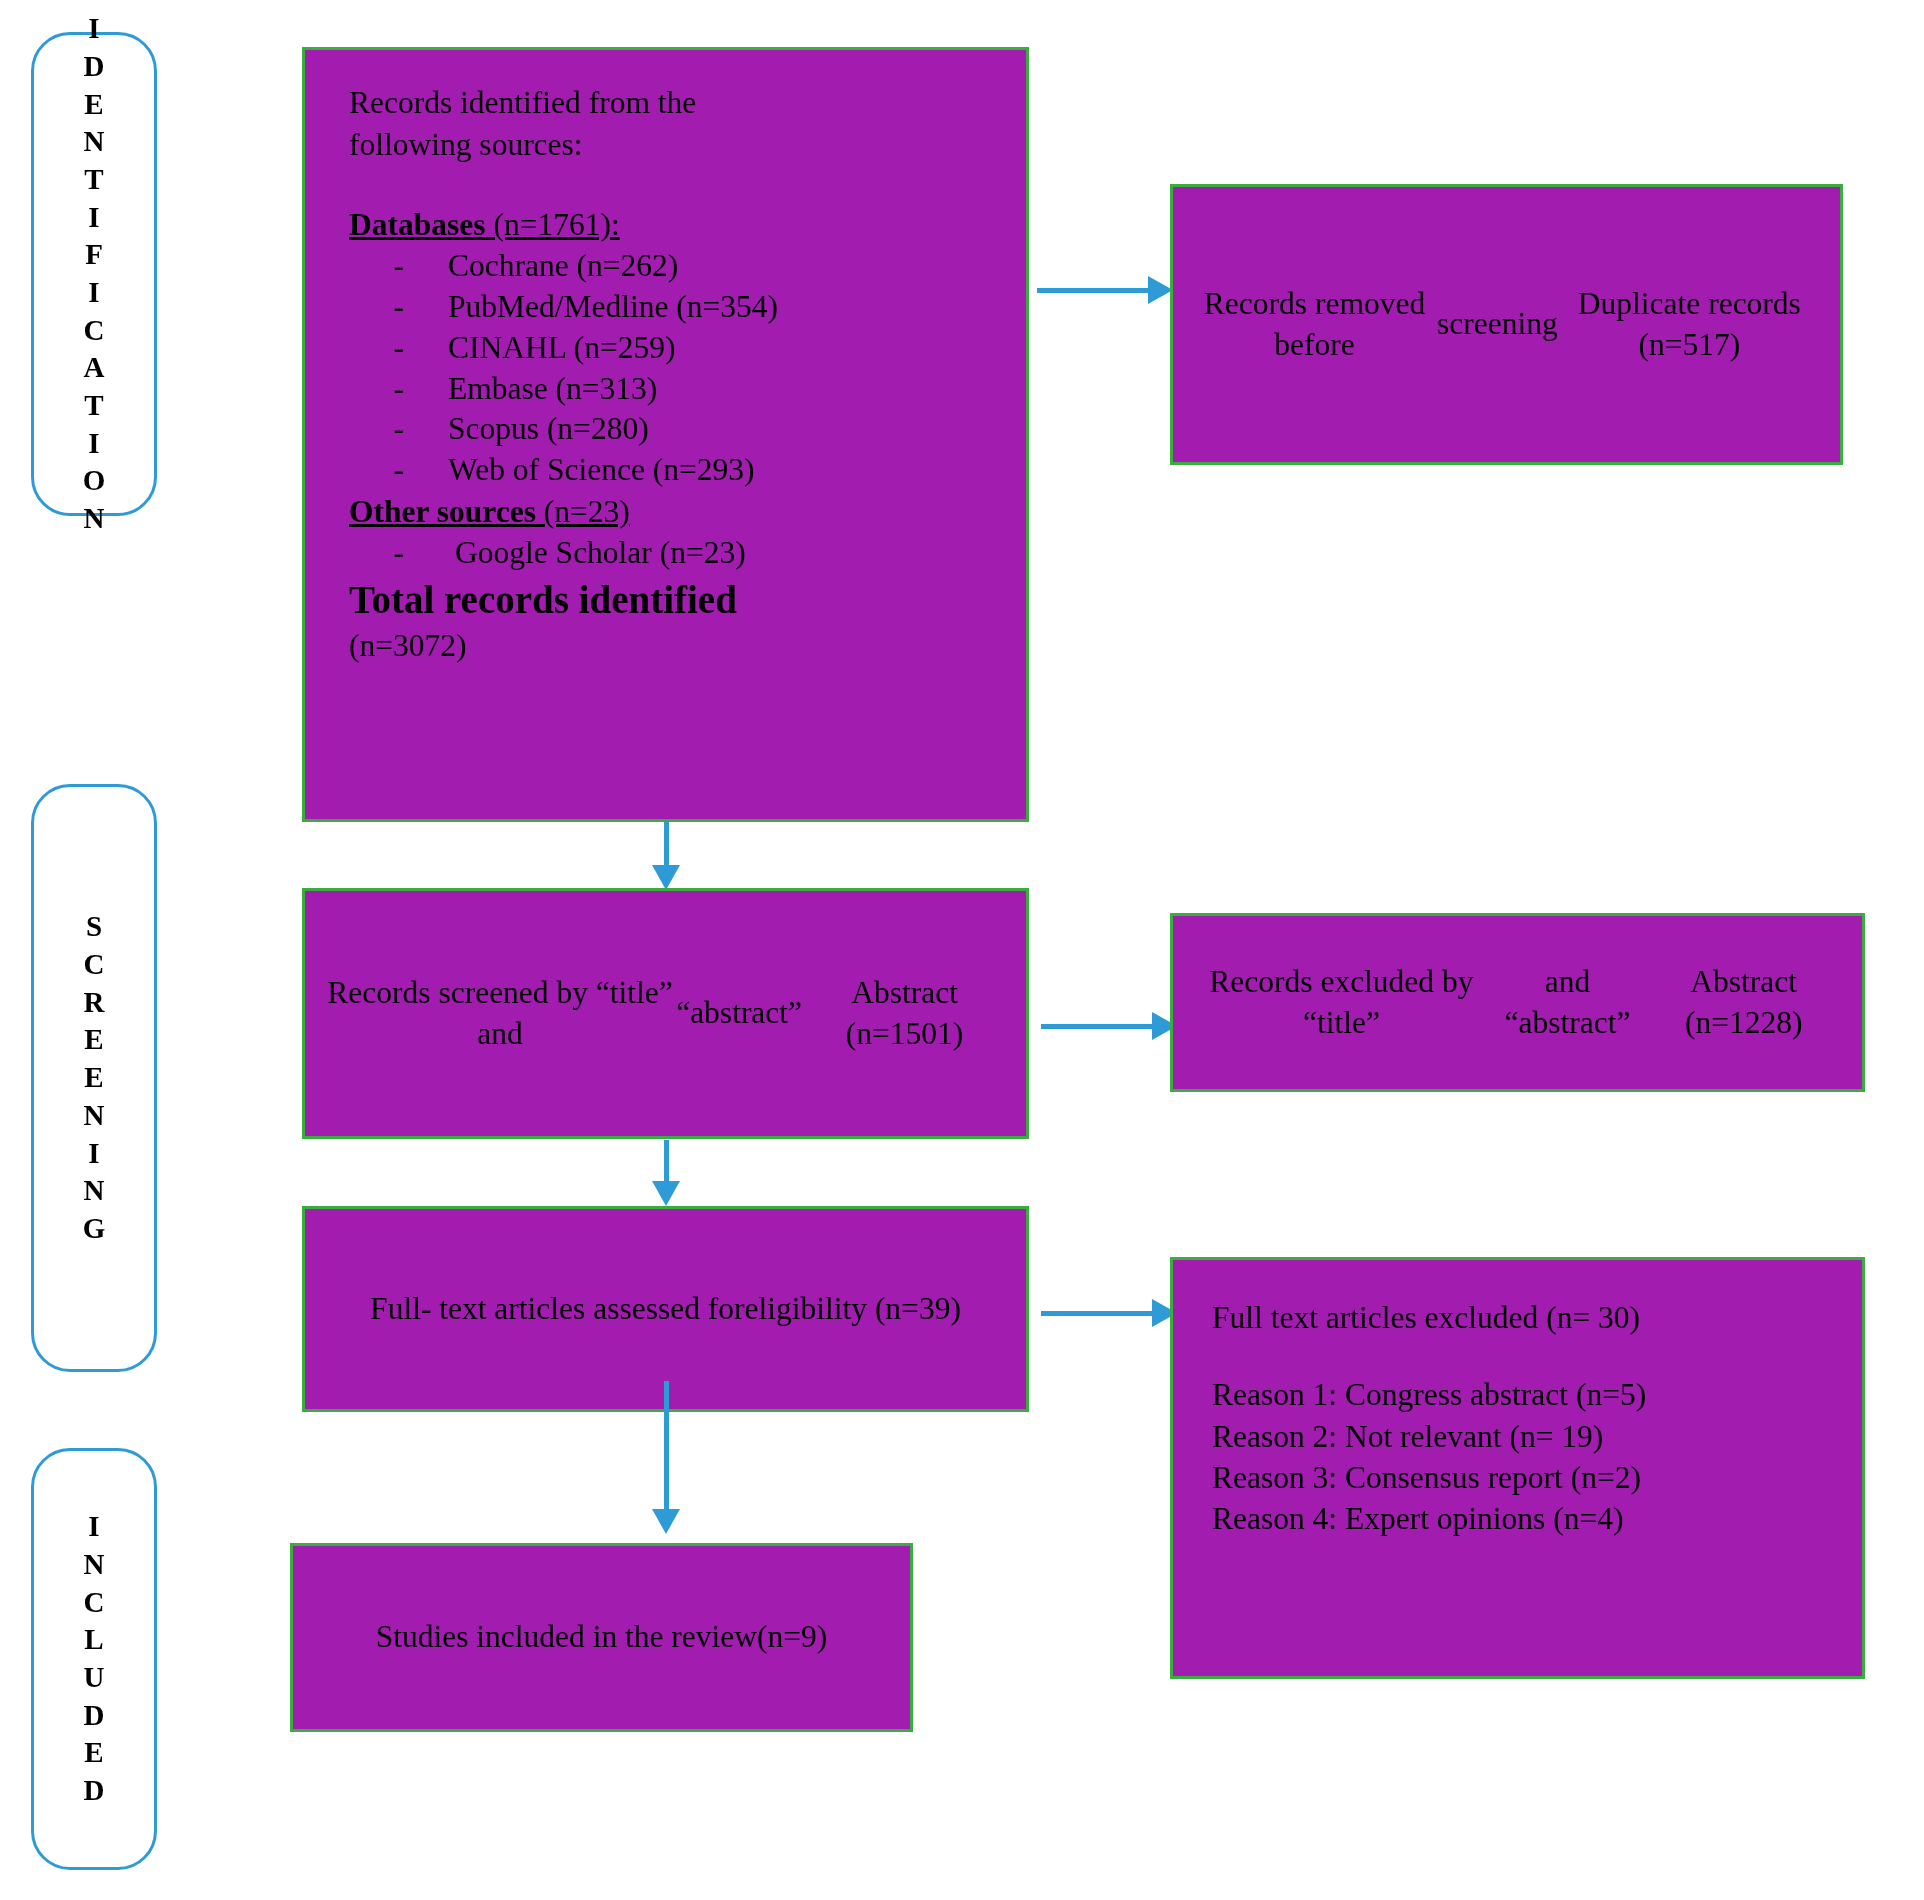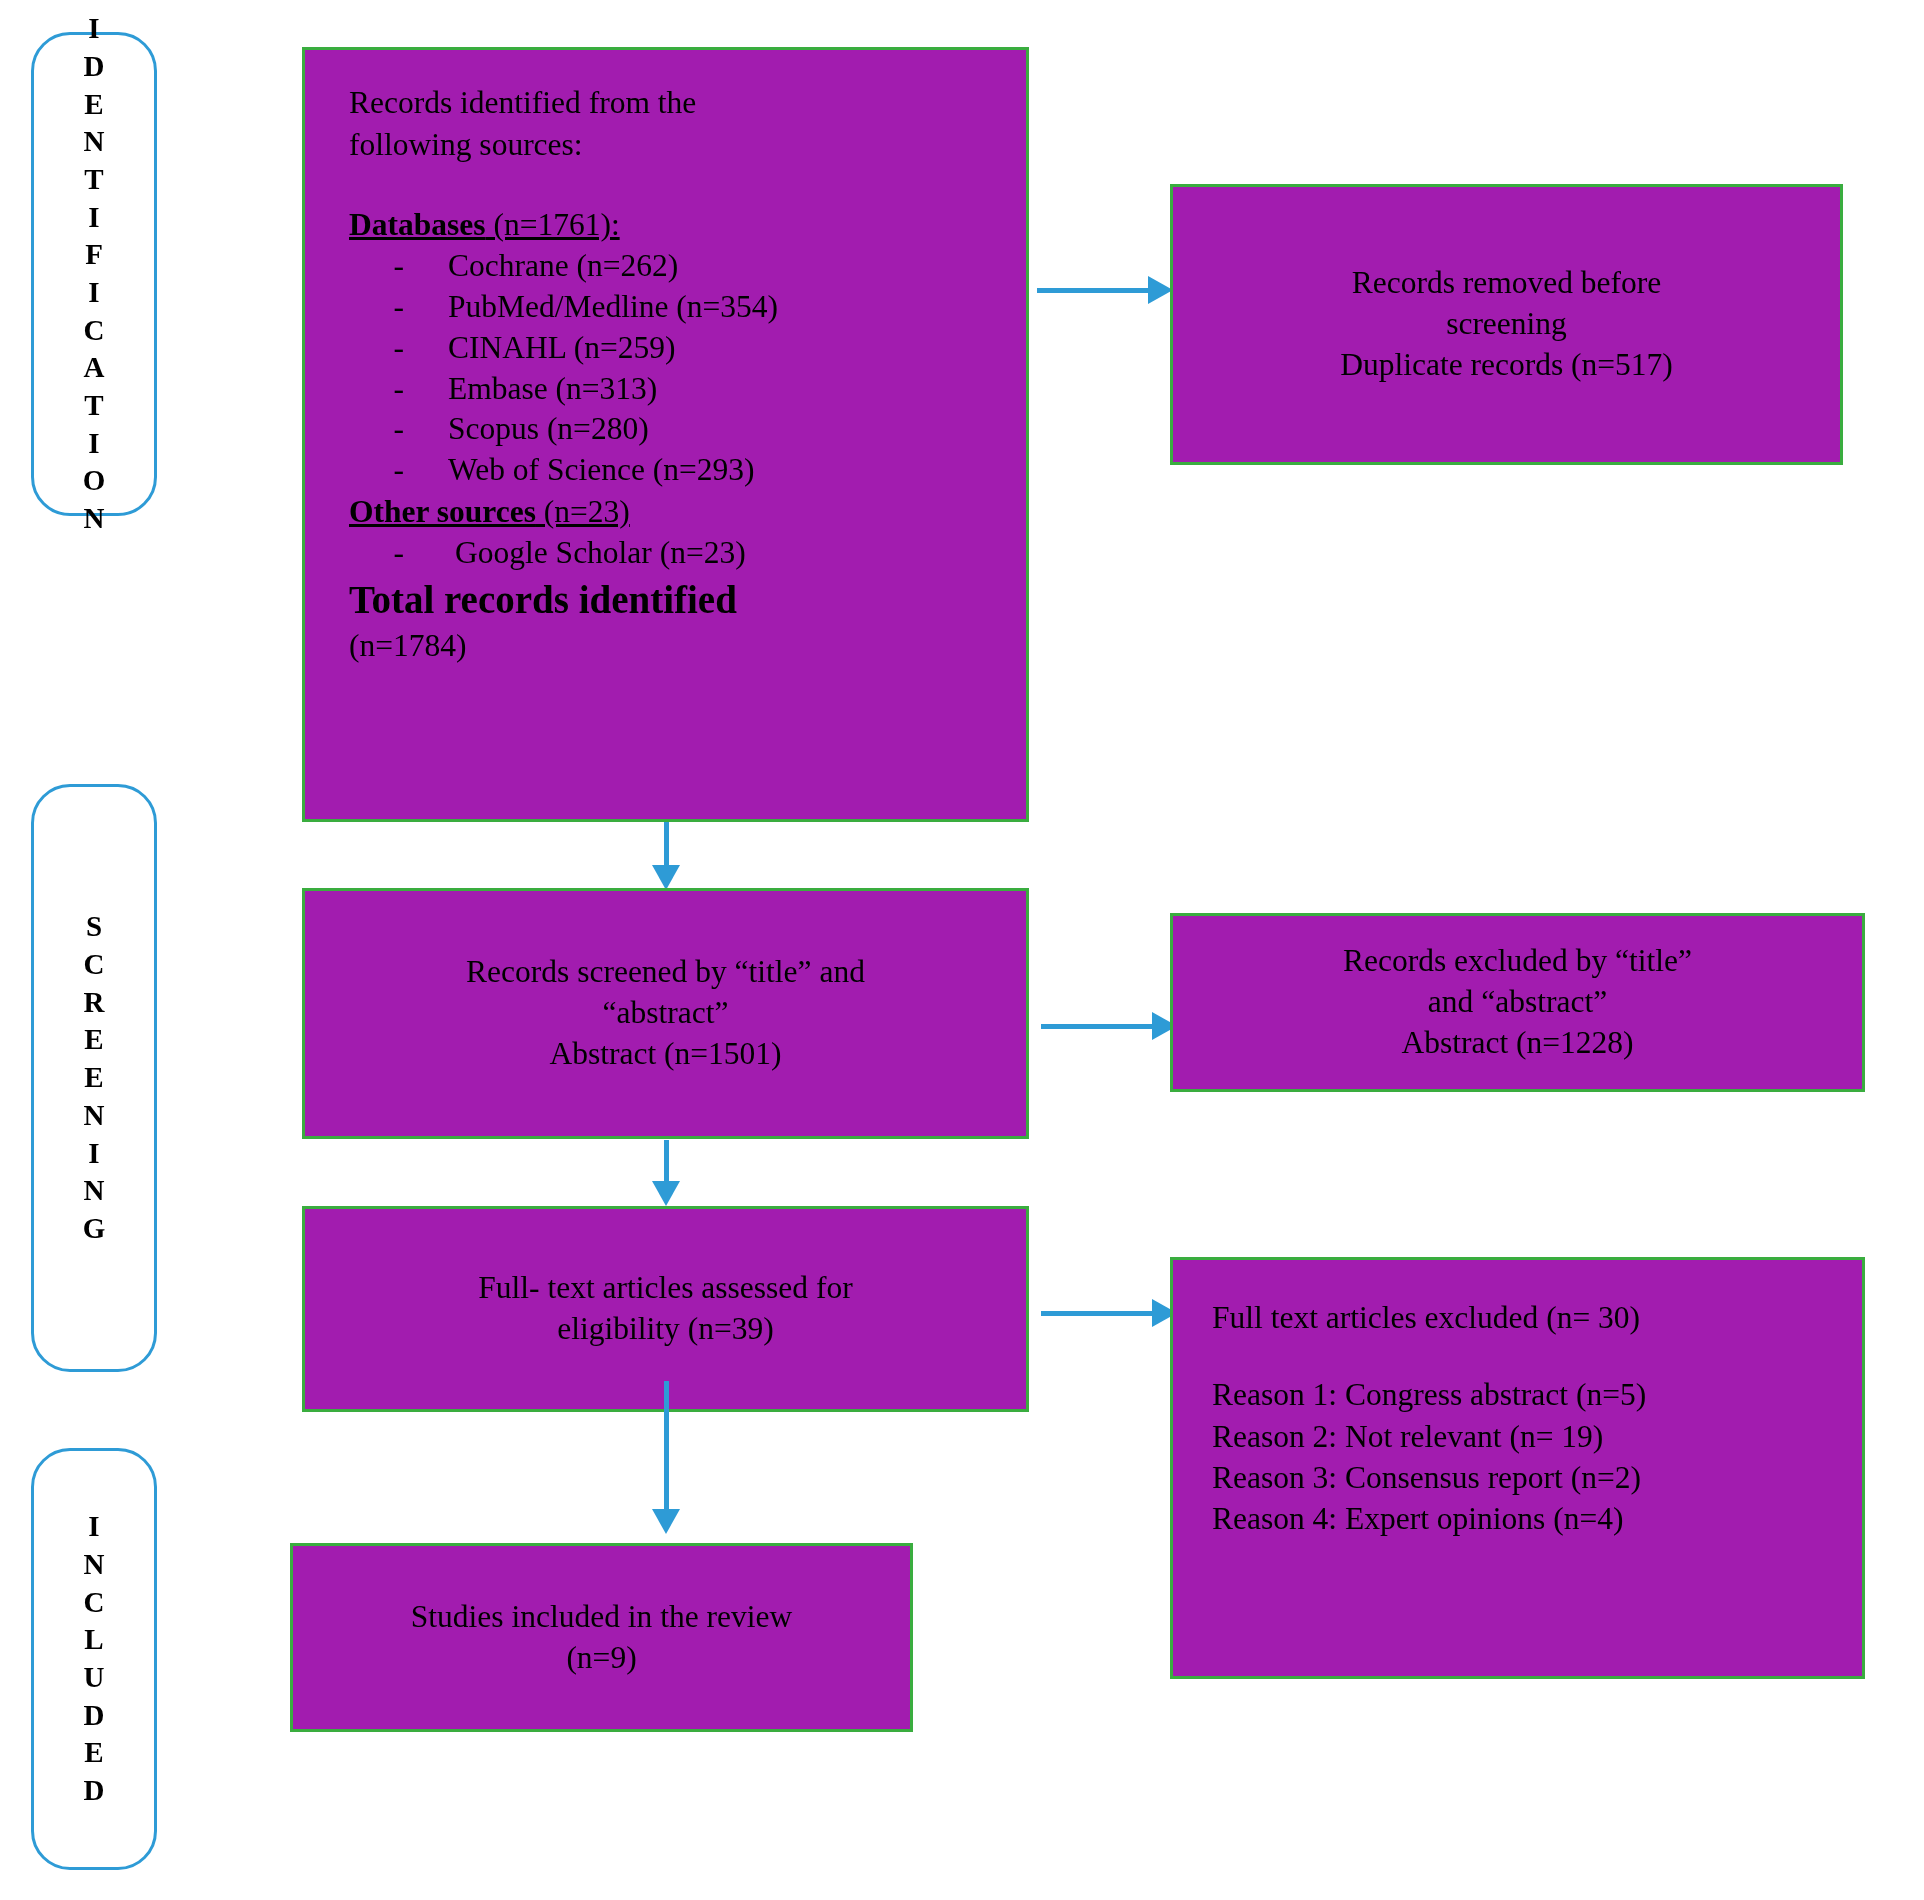--- a/index.html
+++ b/index.html
@@ -90,21 +90,20 @@
     line-height: 1.32;
   }
   .total-n {
     font-size: 31.5px;
     line-height: 1.32;
   }
 
   
   .centered {
     display: flex;
-    flex-direction: column;
     align-items: center;
     justify-content: center;
     height: 100%;
     text-align: center;
     padding: 0 19px;
     box-sizing: border-box;
   }
   .centered div { font-size: 31.5px; line-height: 1.30; }
 
   
@@ -214,21 +213,21 @@
         <li>Web of Science (n=293)</li>
       </ul>
 
       <div class="grp-title"><span>Other sources</span><span class="norm"> (n=23)</span></div>
 
       <ul class="src-list">
         <li style="padding-left:65px;">Google Scholar (n=23)</li>
       </ul>
 
       <div class="total-line">Total records identified</div>
-      <div class="total-n">(n=1784)</div>
+      <div class="total-n">(n=3072)</div>
     </div>
   </div>
 
   <div class="arrow-h" style="left:1037px; top:273px; width:136px; height:34px;">
     <div class="shaft" style="width:111px;"></div>
     <div class="head"></div>
   </div>
 
   <div class="gbox" style="left:1170px; top:184px; width:673px; height:281px;">
     <div class="centered">

